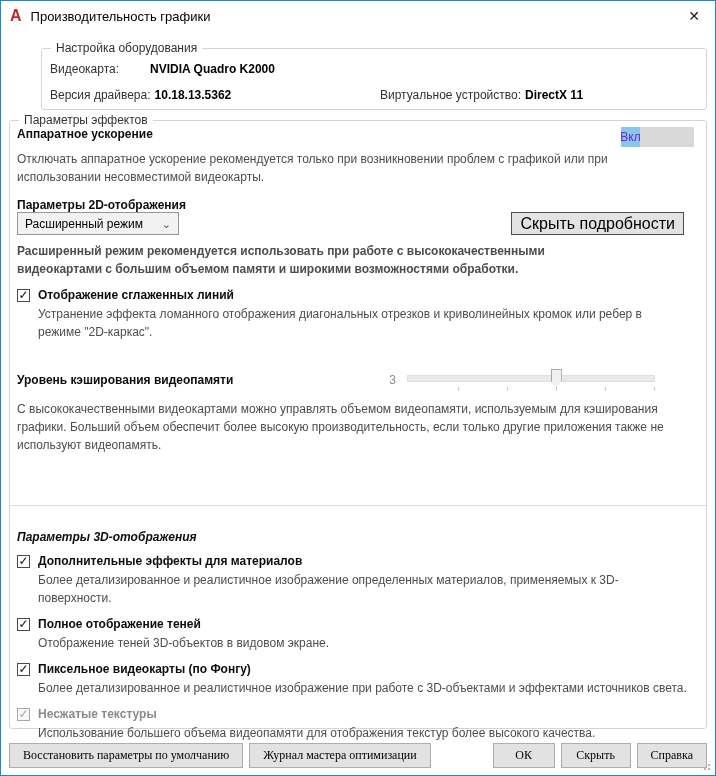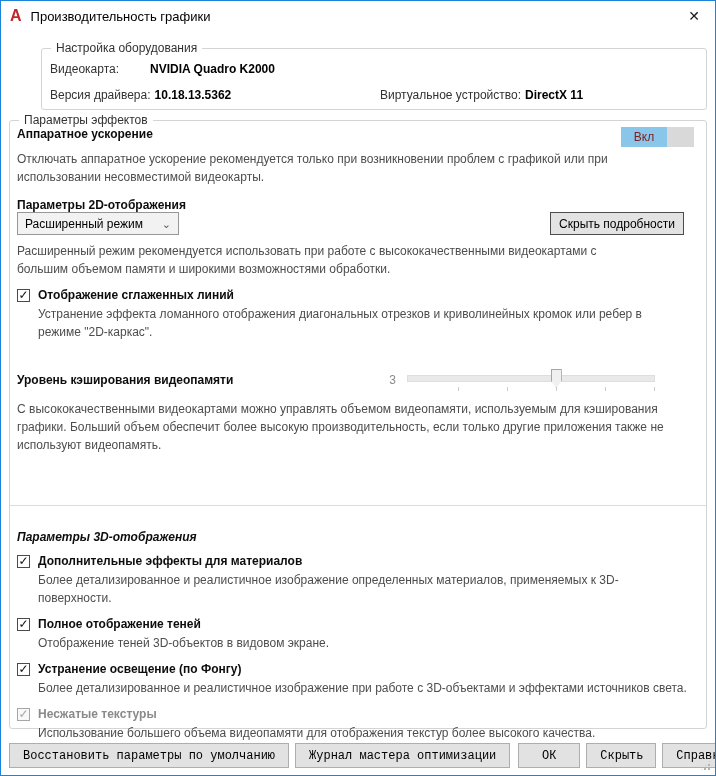--- a/index.html
+++ b/index.html
@@ -22,31 +22,31 @@
   .hw-label{color:#323232;}
   .hw-label-wide{width:96px;flex:none;}
   .hw-value{font-weight:bold;color:#000;margin-left:4px;}
   .hw-right{position:absolute;left:330px;display:flex;align-items:baseline;}
   
   .gb-effects{margin-top:10px;height:609px;padding:6px 7px 0 7px;}
   .h{font-weight:bold;color:#0d0d0d;}
   .desc{color:#4d4d4d;line-height:18px;margin:3px 0 0 0;}
   .accel-row{display:flex;justify-content:space-between;align-items:flex-start;padding-right:5px;}
   .toggle{width:73px;height:20px;display:flex;flex:none;cursor:default;}
-  .toggle-on{width:46px;background:#8ac6ea;color:#7f1d1d;display:flex;align-items:center;justify-content:center;}
+  .toggle-on{width:19px;background:#8ac6ea;color:#6d28d9;display:flex;align-items:center;justify-content:center;}
   .toggle-off{flex:1;background:#d9d9d9;}
   .d-accel{max-width:625px;margin-bottom:12px;}
   .h2d{margin-top:10px;}
   .controls-2d{display:flex;align-items:flex-start;justify-content:space-between;padding-right:15px;}
   .select{width:162px;height:23px;box-sizing:border-box;border:1px solid #979797;background:#f2f2f2;
           display:flex;align-items:center;justify-content:space-between;padding:0 7px;color:#000;}
   .chevron{color:#5a5a5a;font-size:11px;line-height:10px;}
   .btn-details{height:23px;box-sizing:border-box;background:#e3e3e3;border:1px solid #4d4d4d;padding:0 8px;
-          font-family:inherit;font-size:12px;color:#000;}
-  .d-2dmode{max-width:600px;margin-top:7px;margin-bottom:9px;}
+          font-family:inherit;font-size:16px;color:#000;}
+  .d-2dmode{max-width:600px;margin-top:7px;margin-bottom:9px;font-weight:bold;}
   .cb-item{margin-top:10px;}
   .cb-row{display:flex;align-items:center;gap:8px;}
   .cb{width:13px;height:13px;box-sizing:border-box;border:1px solid #4a4a4a;background:#fff;flex:none;
       display:inline-flex;align-items:center;justify-content:center;font-size:12px;line-height:11px;color:#111;cursor:default;}
   .cb-desc{margin:3px 0 0 21px;}
   .d-smooth{max-width:630px;}
   .disabled .cb{border-color:#a6a6a6;color:#a6a6a6;background:#f8f8f8;}
   .disabled .cb-label{color:#8a8a8a;}
   
   .slider-row{display:flex;align-items:center;margin-top:27px;}
@@ -56,21 +56,21 @@
   .tick{position:absolute;top:19px;width:1px;height:4px;background:#cccccc;}
   .thumb{position:absolute;top:1px;width:11px;height:19px;background:#f0f0f0;border:1px solid #a6a6a6;box-sizing:border-box;
          clip-path:polygon(0 0,100% 0,100% 62%,50% 100%,0 62%);}
   .d-cache{max-width:680px;margin-top:8px;}
   .sep{border:0;border-top:1px solid #dcdcdc;margin:51px -7px 0 -7px;}
   .h3d{margin-top:24px;font-style:italic;}
   .opt-0 .cb-desc{max-width:600px;}
   
   .footer{position:absolute;left:8px;right:8px;bottom:7px;display:flex;align-items:center;}
   .btn{height:25px;box-sizing:border-box;background:#e2e2e2;border:1px solid #aeaeae;padding:0 13px;
-       font-family:Liberation Mono, monospace;font-size:12px;color:#000;white-space:nowrap;}
+       font-family:Liberation Serif, serif;font-size:12px;color:#000;white-space:nowrap;}
   .btn + .btn{margin-left:6px;}
   .footer-spacer{flex:1;}
   .btn-ok{min-width:62px;margin-left:8px;}
   .btn-cancel{min-width:70px;margin-left:9px;}
   .btn-help{min-width:68px;margin-left:9px;}
   .grip{position:absolute;right:3px;bottom:3px;width:13px;height:13px;
         background:radial-gradient(circle at 2px 2px,#b5b5b5 1.2px,transparent 1.6px);
         background-size:4px 4px;clip-path:polygon(100% 0,100% 100%,0 100%);}
 </style>
 </head>
@@ -169,21 +169,21 @@
         <span class="h cb-label">Полное отображение теней</span>
       </div>
       <p class="desc cb-desc">Отображение теней 3D-объектов в видовом экране.</p>
     </div>
 
     <div class="cb-item">
       <div class="cb-row">
         <span class="cb">
             <span>✓</span>
           </span>
-        <span class="h cb-label">Устранение освещение (по Фонгу)</span>
+        <span class="h cb-label">Пиксельное видеокарты (по Фонгу)</span>
       </div>
       <p class="desc cb-desc">Более детализированное и реалистичное изображение при работе с 3D-объектами и эффектами источников света.</p>
     </div>
 
     <div class="cb-item disabled">
       <div class="cb-row">
         <span class="cb">
             <span>✓</span>
           </span>
         <span class="h cb-label">Несжатые текстуры</span>

